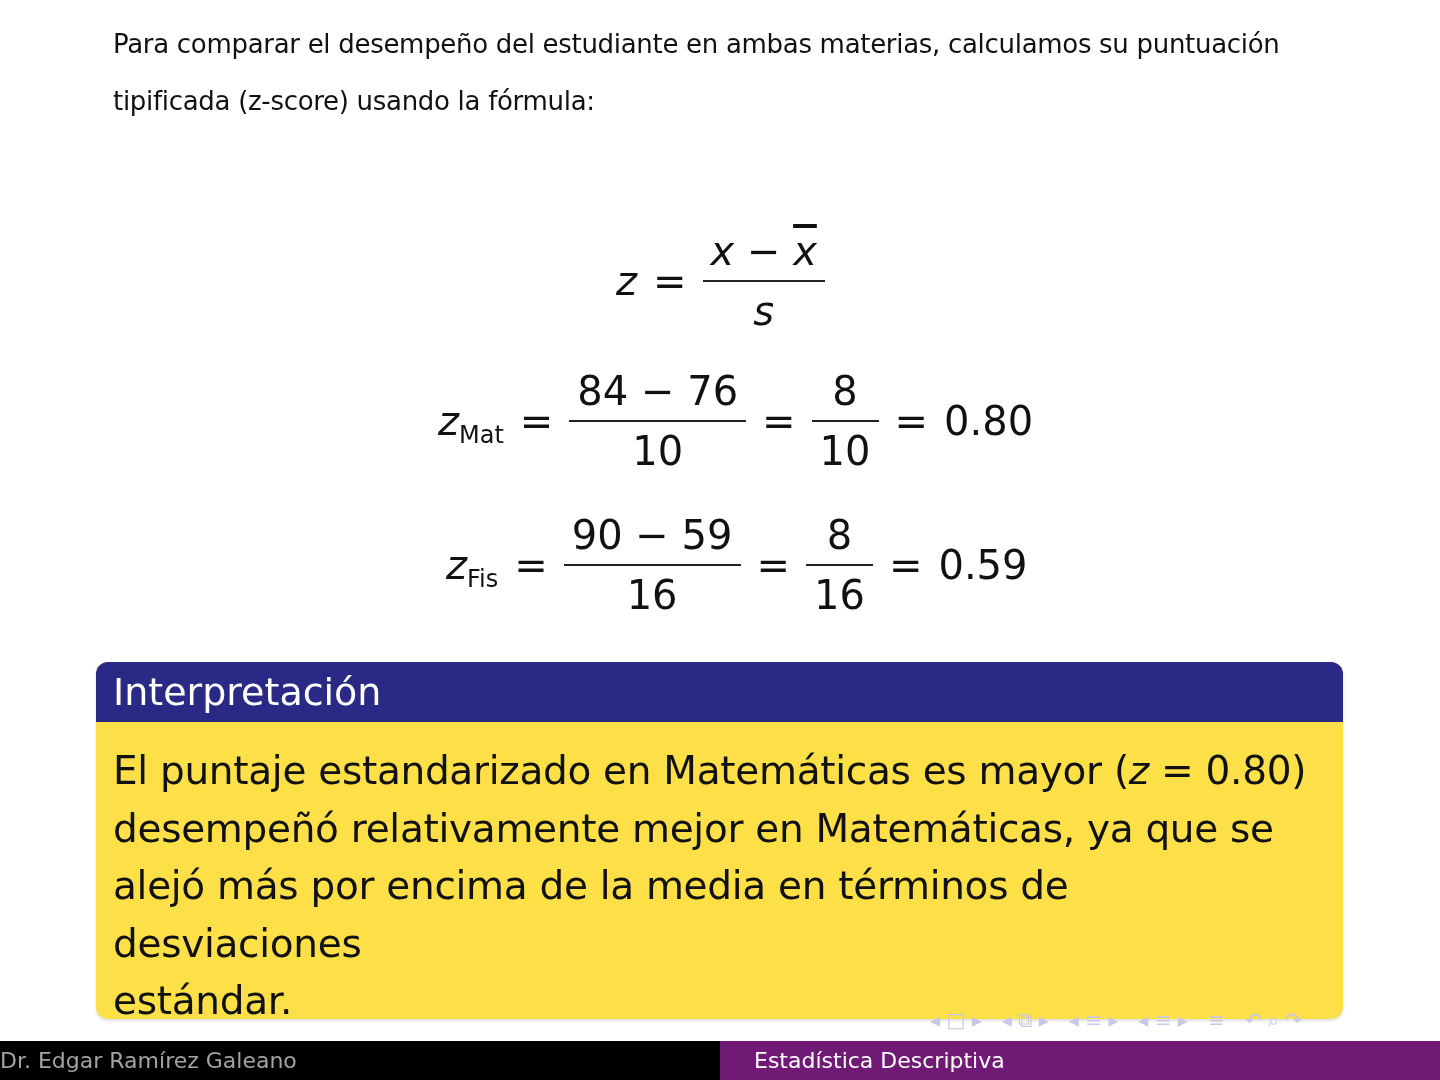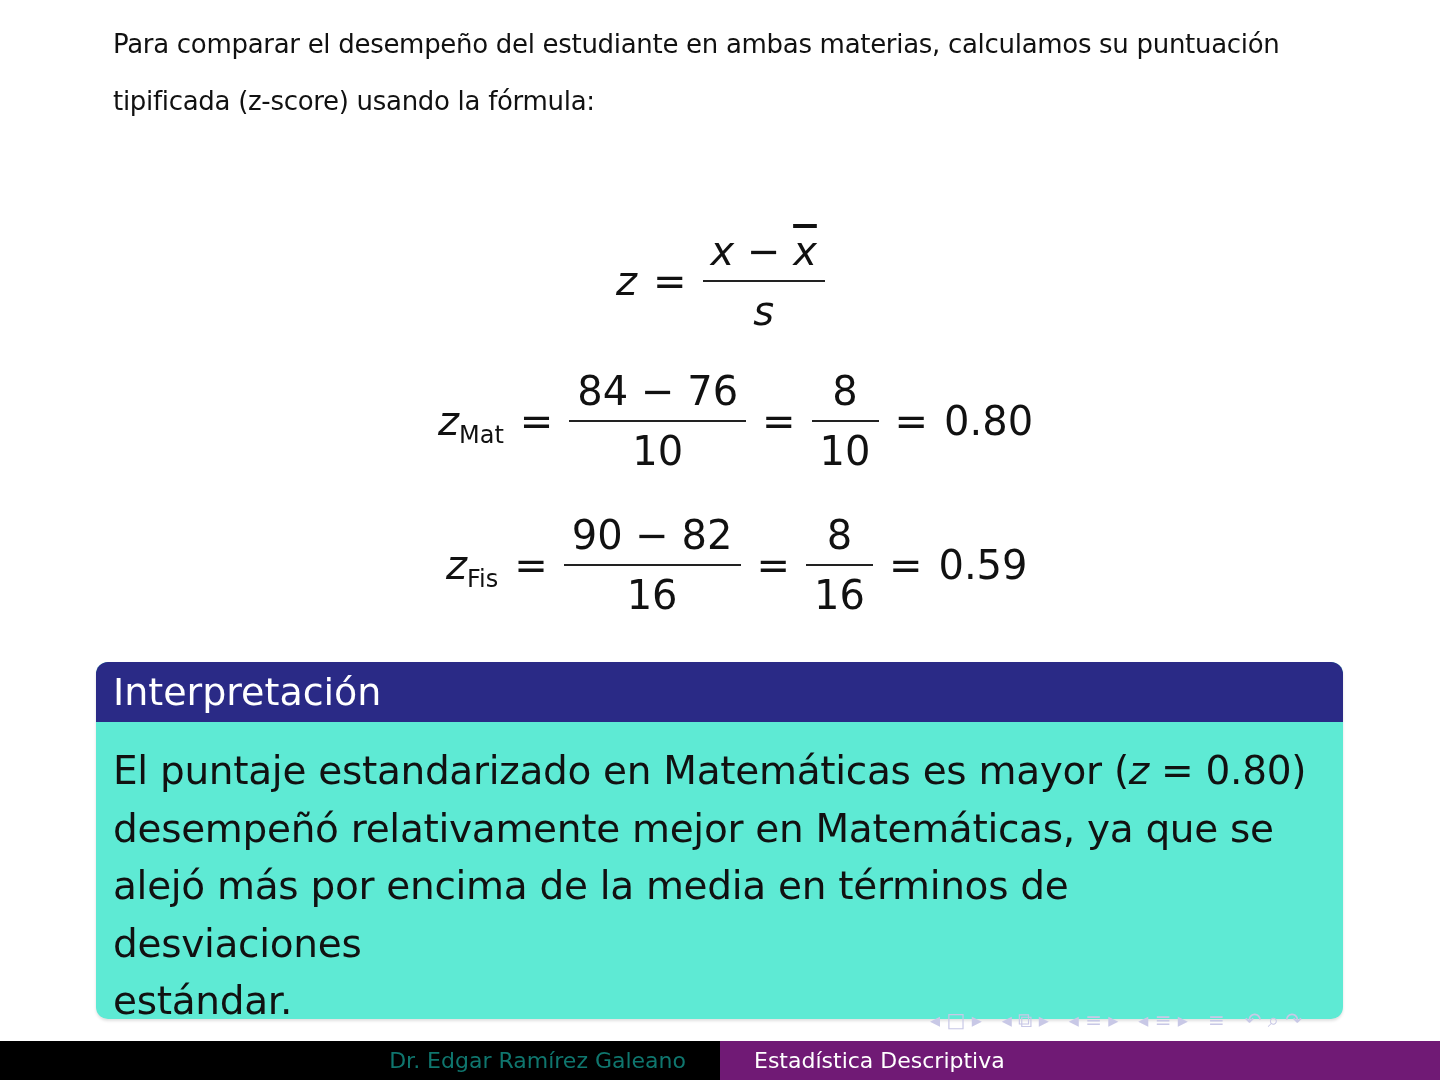--- a/index.html
+++ b/index.html
@@ -9,28 +9,28 @@
            letter-spacing:-0.3px; }
   .eq { position:absolute; display:flex; align-items:center; font-size:40px; }
   .eq .var { font-style:italic; }
   .eq .sub { font-size:24px; font-style:normal; position:relative; top:14px; }
   .op { margin:0 16px; }
   .frac { display:inline-flex; flex-direction:column; align-items:center; margin:0 4px; }
   .frac .num { padding:0 4px 6px; }
   .frac .den { padding:6px 4px 0; border-top:2px solid #222; width:100%; text-align:center; }
   .xbar { text-decoration:overline; }
   .block { position:absolute; left:96px; top:662px; width:1247px; height:357px; border-radius:12px;
-           overflow:hidden; background:#5eead4; box-shadow:0 2px 3px rgba(0,0,0,0.12); }
+           overflow:hidden; background:#fde047; box-shadow:0 2px 3px rgba(0,0,0,0.12); }
   .block-head { height:60px; background:#2a2a86; color:#fff; font-size:38px; line-height:60px;
                 padding-left:17px; }
   .block-body { padding:8px 17px 0; font-size:39px; line-height:57.5px; letter-spacing:-0.3px;margin-top:12px; }
   .block-body i { font-style:italic; }
   .nav { position:absolute; left:930px; top:1008px; display:flex; gap:20px; color:#c8c8e6; font-size:20px; }
   .footer { position:absolute; left:0; top:1041px; width:1440px; height:39px; display:flex; }
-  .footer .left { width:720px; background:#000; color:#0f766e; text-align:right; padding-right:34px;
+  .footer .left { width:720px; background:#000; color:#a3a3a3; text-align:left; padding-right:34px;
                   box-sizing:border-box; font-size:22px; line-height:39px; }
   .footer .right { width:720px; background:#701a75; color:#fff; padding-left:34px; box-sizing:border-box;
                    font-size:22px; line-height:39px; }
 </style>
 </head>
 <body>
 
 <div class="intro">Para comparar el desempeño del estudiante en ambas materias, calculamos su puntuación tipificada (z-score) usando la fórmula:</div>
 
 <div class="eq" style="left:616px; top:228px;">
@@ -61,21 +61,21 @@
   </span>
   <span class="op">=</span>
   <span>0.80</span>
 </div>
 
 <div class="eq" style="left:446px; top:512px;">
   <span class="var">z</span>
     <span class="sub">Fis</span>
   <span class="op">=</span>
   <span class="frac">
-    <span class="num">90 − 82</span>
+    <span class="num">90 − 59</span>
     <span class="den">16</span>
   </span>
   <span class="op">=</span>
   <span class="frac">
     <span class="num">8</span>
     <span class="den">16</span>
   </span>
   <span class="op">=</span>
   <span>0.59</span>
 </div>

